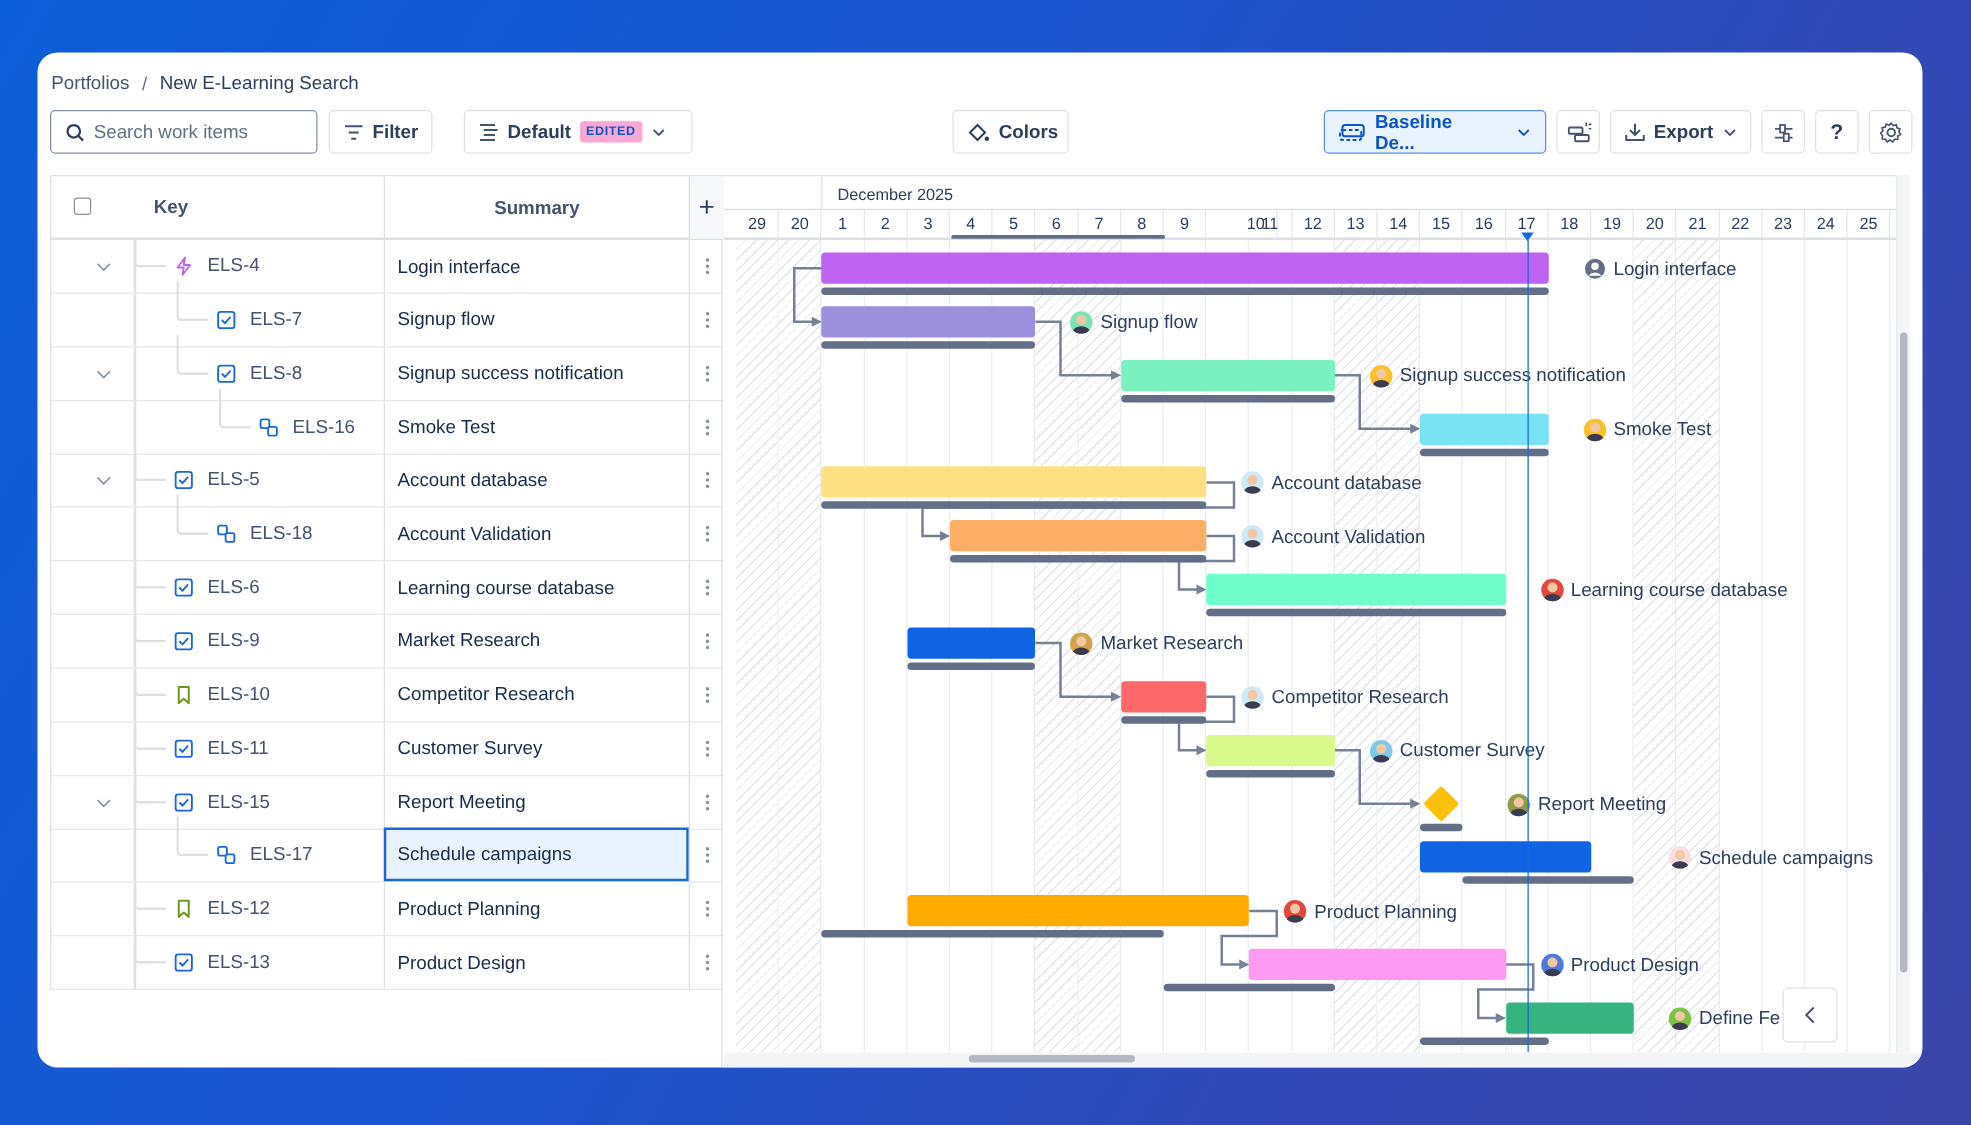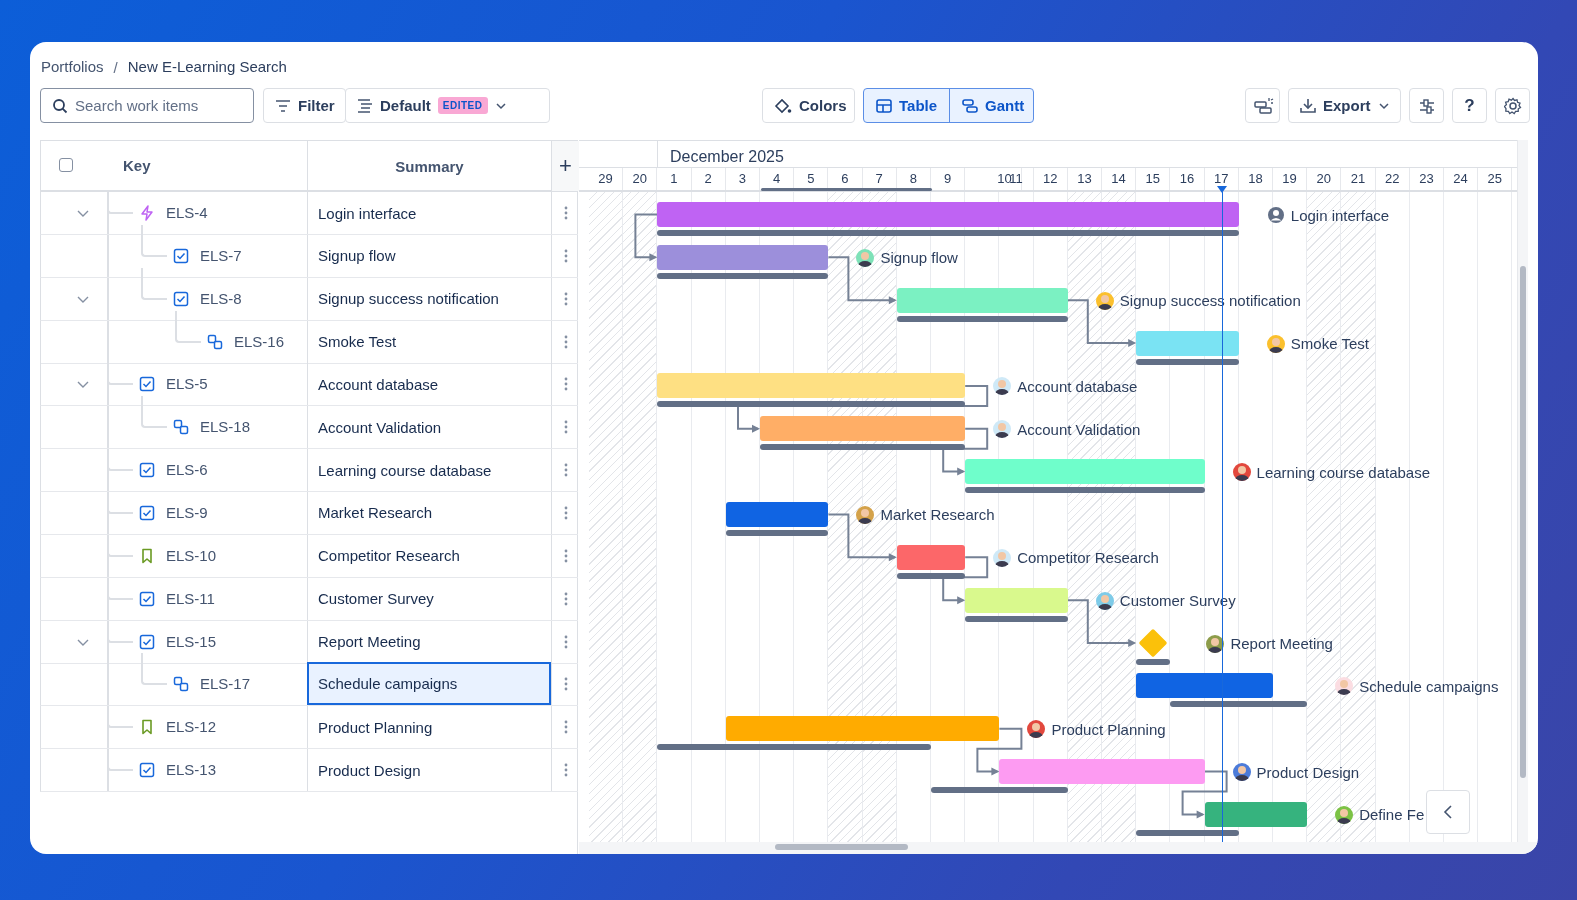--- a/index.html
+++ b/index.html
@@ -40,21 +40,21 @@
   .row .tree { position: absolute; border-left: 2px solid #dcdfe4; border-bottom: 2px solid #dcdfe4; border-bottom-left-radius: 4px; }
   .row .ic { position: absolute; top: 13px; width: 16px; height: 16px; }
   .row .k { position: absolute; top: 12px; font-size: 15px; color: #44546f; }
   .row .s { position: absolute; left: 266px; width: 244px; top: 0; height: 42px; border-left: 1px solid #dcdfe4; padding-left: 10px; display: flex; align-items: center; font-size: 15px; color: #172b4d; }
   .row .s.selected { background: #e9f2ff; border: 2px solid #1868db; left: 266px; height: 43px; top: -1px; padding-left: 9px; }
   .row .m { position: absolute; left: 510px; width: 28px; top: 0; height: 42px; border-left: 1px solid #dcdfe4; display: flex; align-items: center; justify-content: center; color: #8590a2; }
 
   
   .gantt { position: absolute; left: 549px; top: 98px; width: 959px; height: 714px; }
   .ghead { position: absolute; left: 0; top: 0; width: 938px; height: 52px; border-top: 1px solid #dcdfe4; border-bottom: 2px solid #dcdfe4; }
-  .month { position: absolute; left: 91px; top: 7px; font-size: 16px; color: #2c3e5d; }
+  .month { position: absolute; left: 91px; top: 7px; font-size: 13px; color: #2c3e5d; }
   .month-line { position: absolute; left: 78px; top: 0; height: 26px; border-left: 1px solid #dcdfe4; }
   .month-bottom { position: absolute; left: 0; top: 26px; width: 938px; border-top: 1px solid #dcdfe4; }
   .daycell { position: absolute; top: 27px; height: 22px; width: 34.2px; border-right: 1px solid #e6e8ec; font-size: 13px; color: #2c3e5d; text-align: center; line-height: 22px; }
   .weekmark { position: absolute; top: 47px; height: 3px; background: #626f86; border-radius: 2px; }
   .gbody { position: absolute; left: 0; top: 52px; width: 938px; height: 650px; overflow: hidden; }
   .col { position: absolute; top: 0; bottom: 0; width: 34.2px; border-right: 1px solid #e9ebef; }
   .col.we { background: repeating-linear-gradient(135deg, #fff 0 5px, #e3e5e9 5px 6px); }
   .bar { position: absolute; height: 25px; border-radius: 3px; }
   .base { position: absolute; height: 6px; border-radius: 3px; background: #626f86; }
   .lbl { position: absolute; display: flex; align-items: center; gap: 6px; font-size: 15px; color: #2c3e5d; white-space: nowrap; height: 22px; }
@@ -90,56 +90,49 @@
       <span>Search work items</span>
     </div>
     <div class="tb" style="left:223px;width:83px;">
       <svg width="16" height="14" viewBox="0 0 16 14">
           <line x1="1" y1="2" x2="15" y2="2" stroke="#44546f" stroke-width="1.6"></line>
           <line x1="4" y1="7" x2="12" y2="7" stroke="#44546f" stroke-width="1.6"></line>
           <line x1="6" y1="12" x2="10" y2="12" stroke="#44546f" stroke-width="1.6"></line>
         </svg>
       <span>Filter</span>
     </div>
-    <div class="tb" style="left:305px;width:205px;text-align:right;">
+    <div class="tb" style="left:331px;width:183px;text-align:right;">
       <svg width="16" height="16" viewBox="0 0 16 16">
           <line x1="1" y1="2" x2="13" y2="2" stroke="#44546f" stroke-width="1.5"></line>
           <line x1="4" y1="6" x2="15" y2="6" stroke="#44546f" stroke-width="1.5"></line>
           <line x1="4" y1="10" x2="13" y2="10" stroke="#44546f" stroke-width="1.5"></line>
           <line x1="1" y1="14" x2="13" y2="14" stroke="#44546f" stroke-width="1.5"></line>
         </svg>
       <span>Default</span>
       <span class="badge">EDITED</span>
       <svg width="12" height="8" viewBox="0 0 12 8">
           <polyline points="2,2 6,6 10,2" fill="none" stroke="#44546f" stroke-width="1.5"></polyline>
         </svg>
     </div>
     <div class="tb" style="left:722px;width:93px;">
       <svg width="18" height="16" viewBox="0 0 18 16">
           <path d="M2 8 L8 2 L14 8 L8 14 Z" fill="none" stroke="#2c3e5d" stroke-width="1.6"></path>
           <circle cx="15.5" cy="13" r="1.8" fill="#2c3e5d"></circle>
         </svg>
       <span>Colors</span>
     </div>
-    <div class="seg" style="left:823px;width:171px;">
-      <div>
-        <svg width="16" height="14" viewBox="0 0 16 14">
-            <rect x="1" y="1" width="14" height="12" rx="2" fill="none" stroke="#0c55c9" stroke-width="1.6"></rect>
-            <line x1="1" y1="6" x2="15" y2="6" stroke="#0c55c9" stroke-width="1.6"></line>
-            <line x1="7" y1="6" x2="7" y2="13" stroke="#0c55c9" stroke-width="1.6"></line>
-          </svg>
-        <span>Table</span>
-      </div>
-      <div>
-        <svg width="16" height="14" viewBox="0 0 16 14">
-            <rect x="1" y="1" width="10" height="5" rx="2" fill="none" stroke="#0c55c9" stroke-width="1.6"></rect>
-            <rect x="5" y="8" width="10" height="5" rx="2" fill="none" stroke="#0c55c9" stroke-width="1.6"></rect>
-          </svg>
-        <span>Gantt</span>
-      </div>
+    <div class="tb sel" style="left:1019px;width:178px;">
+      <svg width="22" height="14" viewBox="0 0 22 14">
+          <rect x="3" y="1" width="17" height="9" rx="2" fill="none" stroke="#0c55c9" stroke-width="1.6"></rect>
+          <rect x="1" y="5" width="17" height="8" rx="2" fill="none" stroke="#0c55c9" stroke-width="1.6" stroke-dasharray="3 2"></rect>
+        </svg>
+      <span>Baseline De...</span>
+      <svg style="margin-left:10px" width="12" height="8" viewBox="0 0 12 8">
+          <polyline points="2,2 6,6 10,2" fill="none" stroke="#0c55c9" stroke-width="1.5"></polyline>
+        </svg>
     </div>
     <div class="tb" style="left:1205px;width:35px;padding:0 8px;">
       <svg width="20" height="18" viewBox="0 0 20 18">
           <rect x="1" y="5" width="11" height="5" rx="1" fill="none" stroke="#44546f" stroke-width="1.5"></rect>
           <rect x="6" y="11" width="11" height="5" rx="1" fill="none" stroke="#44546f" stroke-width="1.5"></rect>
           <line x1="15" y1="1" x2="15" y2="4" stroke="#44546f" stroke-width="1.3"></line>
           <line x1="17" y1="3" x2="19" y2="2" stroke="#44546f" stroke-width="1.3"></line>
           <line x1="17" y1="6" x2="19" y2="6" stroke="#44546f" stroke-width="1.3"></line>
         </svg>
     </div>

